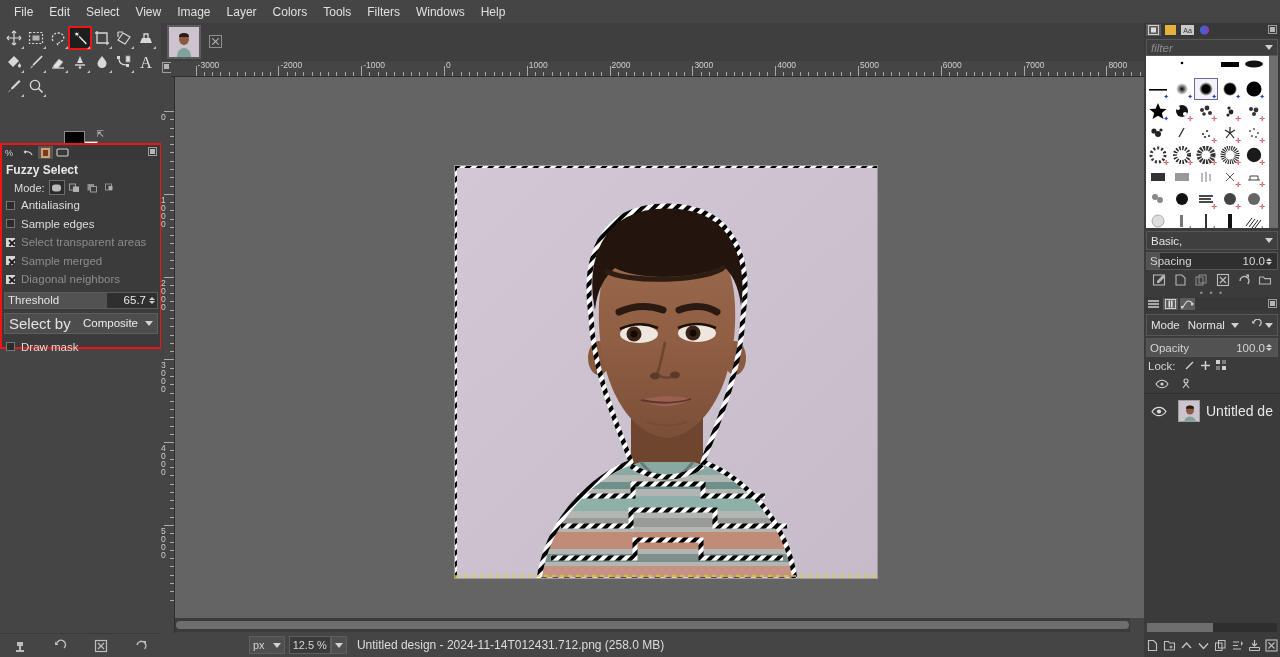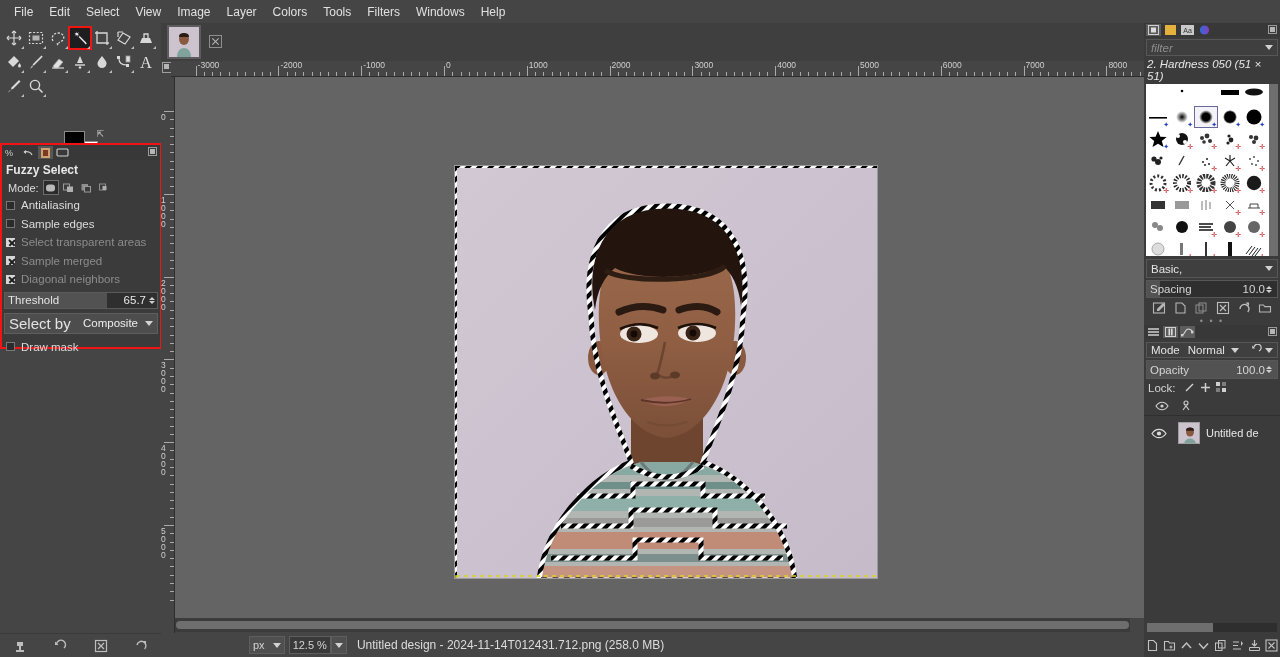--- a/index.html
+++ b/index.html
@@ -48,21 +48,21 @@
     position:absolute; left:0; top:143px; width:162px; height:206px;
     background:#3b3b3b; border:2px solid #f01414;
   }
   .dock-tabs { height:15px; background:#383838; display:flex; align-items:center; padding:0 2px; position:relative; }
   .dock-tab { width:15px;height:13px; margin-right:2px; display:flex;align-items:center;justify-content:center; }
   .dock-tab.active { background:#575757; }
   .dock-menu-btn { position:absolute; right:3px; top:2px; width:9px;height:9px; border:1px solid #9b9b9b; }
   .dock-menu-btn:after{content:"";position:absolute;left:1px;top:1px;width:5px;height:5px;background:#b5b5b5;}
 
   .to-title { font-weight:bold; font-size:12px; color:#e8e8e8; padding:3px 4px 2px 4px; }
-  .to-row { display:flex; align-items:center; padding:1px 6px; height:17px; }
+  .to-row { display:flex; align-items:center; padding:1px 12px; height:17px; }
   .mode-label { font-size:11px; color:#dcdcdc; margin-right:4px; }
   .mode-btn { width:16px;height:15px; margin-right:2px; display:flex;align-items:center;justify-content:center;
               border:1px solid transparent; }
   .mode-btn.active { background:#2b2b2b; border:1px solid #6d6d6d; }
 
   .chk-row { display:flex; align-items:center; height:18.5px; padding-left:4px; }
   .chk { width:9px;height:9px; background:#2b2b2b; border:1px solid #777; margin-right:6px; flex:none; position:relative; }
   .chk.x { background:#d6d6d6; border-color:#d6d6d6; }
   .chk.x:before, .chk.x:after { content:""; position:absolute; left:0.5px; top:3.5px; width:8px; height:1.5px; background:#1d1d1d; }
   .chk.x:before { transform:rotate(45deg); }
@@ -164,21 +164,21 @@
   .iconrow { display:flex; align-items:center; justify-content:space-around; height:20px; padding:0 4px; }
   .dockhandle { text-align:center; color:#8e8e8e; font-size:9px; line-height:6px; letter-spacing:2px; height:7px;}
 
   .layer-rows { margin:0 0 0 0; }
   .lay-head { display:flex; align-items:center; height:20px; background:#3b3b3b; border-bottom:1px solid #2f2f2f;
               padding-left:6px; }
   .lay-head .cell { width:24px; display:flex; justify-content:center; }
   .layer-item { display:flex; align-items:center; height:34px; background:#3b3b3b; padding-left:4px; }
   .layer-thumb { width:22px;height:22px; border:1px solid #9e9e9e; margin-left:8px; overflow:hidden; position:relative;
                  background:#cdc3cf; }
-  .layer-name { font-size:11px; color:#e8e8e8; margin-left:6px; white-space:nowrap; overflow:hidden; }
+  .layer-name { font-size:14px; color:#e8e8e8; margin-left:6px; white-space:nowrap; overflow:hidden; }
   .lay-bottom { position:absolute; left:0; bottom:0; width:136px; height:36px; background:#3b3b3b; }
   .lay-scroll { position:absolute; left:3px; top:2px; width:130px; height:9px; background:#2e2e2e; }
   .lay-scroll i { position:absolute; left:0;top:0;width:66px;height:9px; background:#6e6e6e; display:block;}
   .lay-icons { position:absolute; left:0; top:13px; width:136px; height:22px; display:flex;
                align-items:center; justify-content:space-around; }
 
   .lock-row { display:flex; align-items:center; height:17px; padding-left:4px; }
   .lock-row .lbl { font-size:11.5px; margin-right:6px; }
   .eyecol { width:22px; display:flex; justify-content:center; }
 </style>
@@ -826,21 +826,20 @@
           </svg>
         </div>
       <div class="dock-menu-btn"></div>
     </div>
 
     <div class="filterrow">
       <span class="ph">filter</span>
       <span class="caret" style="margin-left:auto"></span>
     </div>
 
-    <div class="brushname">2. Hardness 050 (51 × 51)</div>
 
     <div class="brushgrid">
       <div class="bg-scroll"></div>
       <div class="brow">
         <div class="bcell"></div>
         <div class="bcell">
             <svg width="20" height="18">
               <circle cx="10" cy="5" r="1.3" fill="#000"></circle>
             </svg>
           </div>
@@ -1208,21 +1207,21 @@
       <div class="rd-tab active">
         <svg width="13" height="10" viewBox="0 0 13 10">
             <path d="M1 8C4 8 4 2 7 2s5 3 5 3" fill="none" stroke="#cfcfcf" stroke-width="1.2"></path>
             <rect x="0" y="7" width="2.4" height="2.4" fill="#cfcfcf"></rect>
             <rect x="10" y="4" width="2.4" height="2.4" fill="#cfcfcf"></rect>
           </svg>
         </div>
       <div class="dock-menu-btn"></div>
     </div>
 
-    <div class="rd-combo" style="height:16px">
+    <div class="rd-combo" style="height:22px">
       <span class="lbl">Mode</span>
       <span class="lbl" style="margin-left:8px">Normal</span>
       <span class="caret" style="margin-left:6px"></span>
       <span style="margin-left:auto;display:flex;align-items:center">
         <span>
           <svg width="12" height="11" viewBox="0 0 12 11">
               <path d="M9 7A3.6 3.6 0 104 3.2" fill="none" stroke="#cfcfcf" stroke-width="1.2"></path>
               <path d="M2.2 1.6v3h3z" fill="#cfcfcf"></path>
             </svg></span>
         <span class="caret" style="margin-left:3px"></span>

